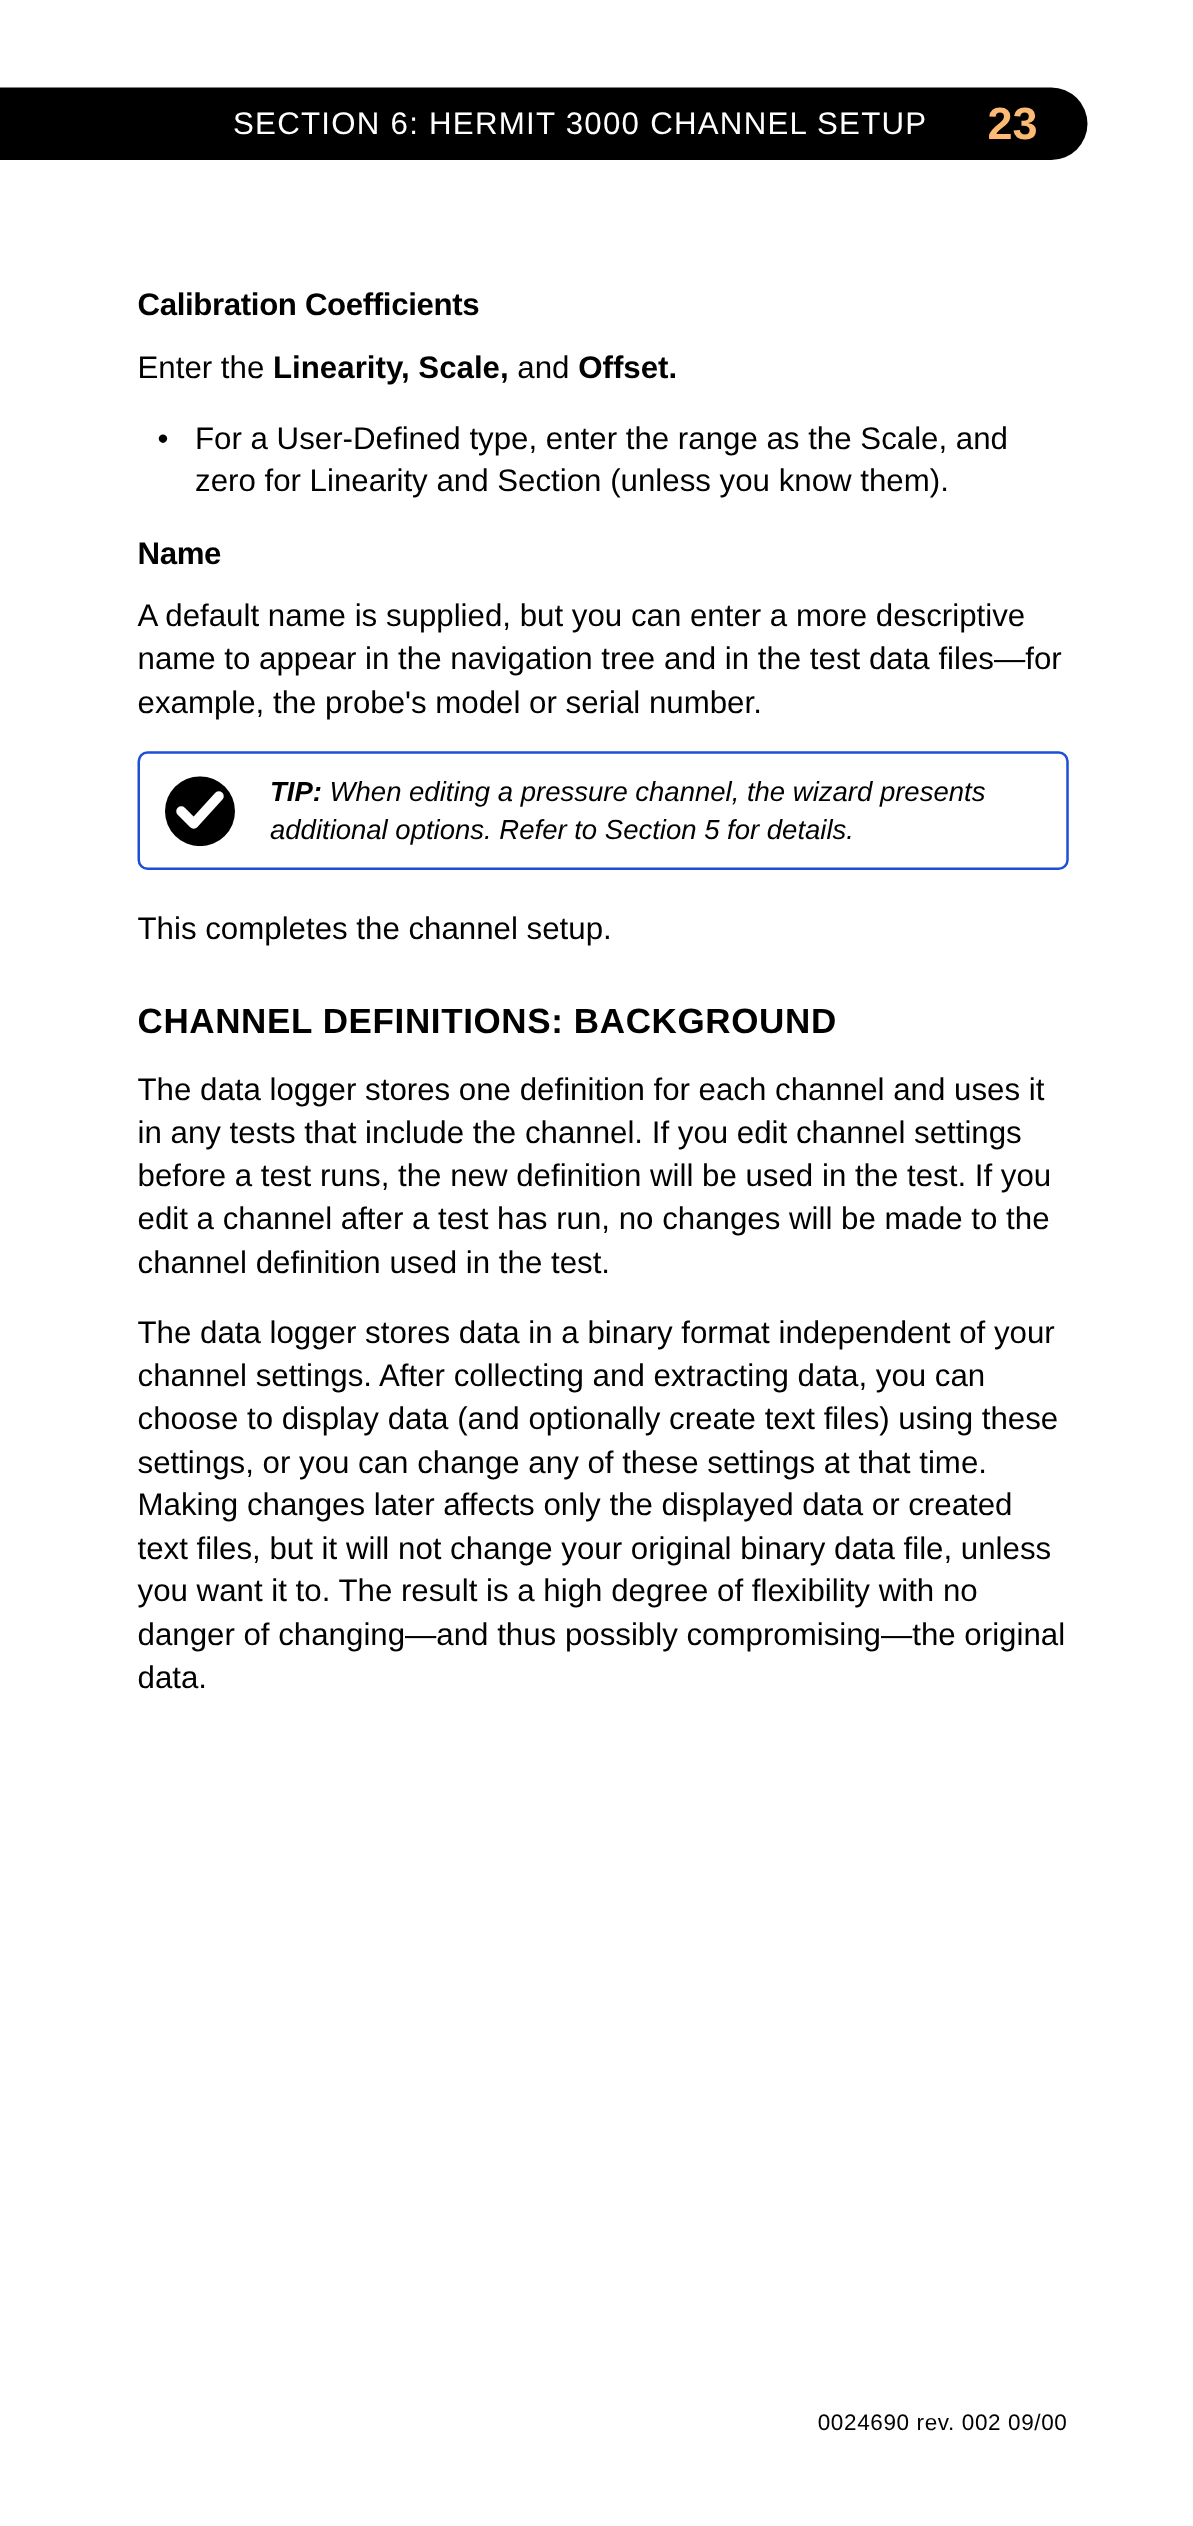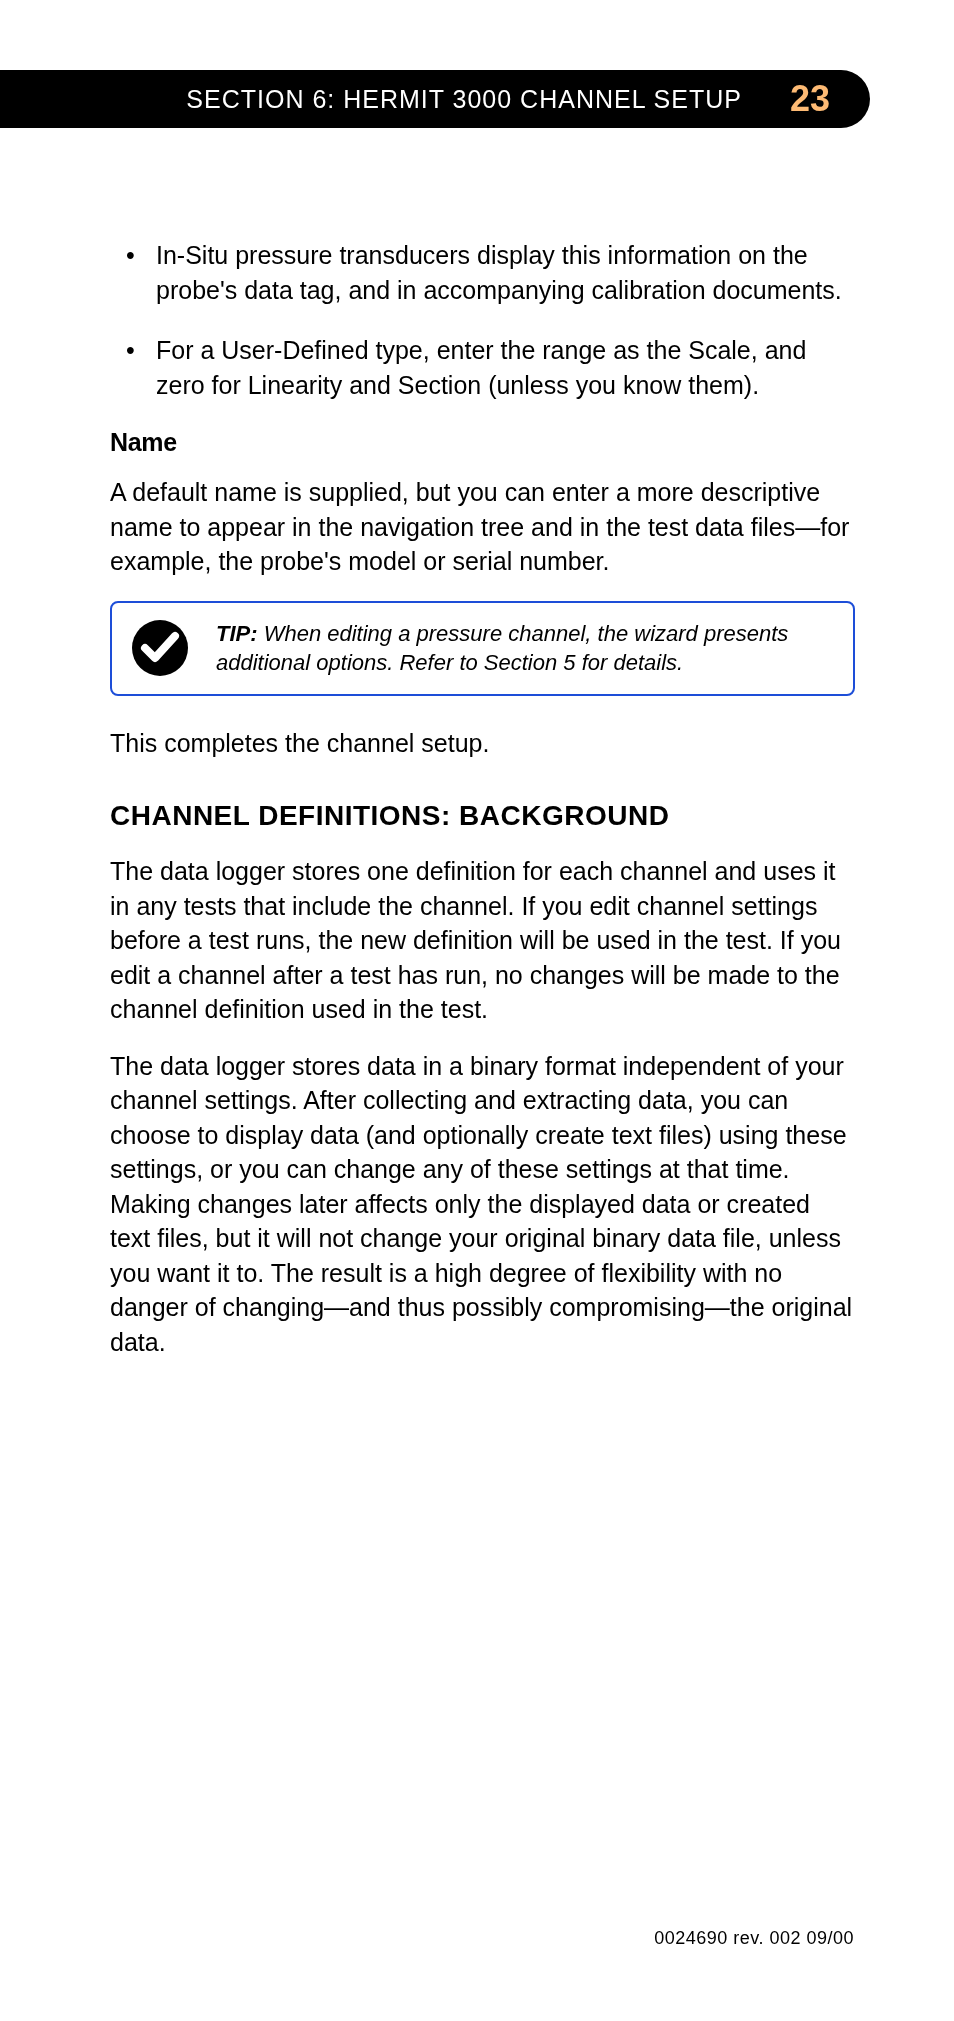--- a/index.html
+++ b/index.html
@@ -123,24 +123,27 @@
 </head>
 <body>
 
 <div class="header-bar">
   <span class="header-text">SECTION 6: HERMIT 3000 CHANNEL SETUP</span>
   <span class="header-num">23</span>
 </div>
 
 <div class="content">
 
+  <div class="h-bold">Calibration Coefficients</div>
 
+  <p class="para">
+    <span>Enter the </span><span class="b">Linearity, Scale,</span><span> and </span><span class="b">Offset.</span>
+  </p>
 
   <ul class="bullets">
-    <li>In-Situ pressure transducers display this information on the probe's data tag, and in accompanying calibration documents.</li>
     <li>For a User-Defined type, enter the range as the Scale, and zero for Linearity and Section (unless you know them).</li>
   </ul>
 
   <div class="h-bold">Name</div>
 
   <p class="para">A default name is supplied, but you can enter a more descriptive name to appear in the navigation tree and in the test data files—for example, the probe's model or serial number.</p>
 
   <div class="tip-box">
     <div class="tip-icon">
       <svg viewBox="0 0 56 56" width="56" height="56">

